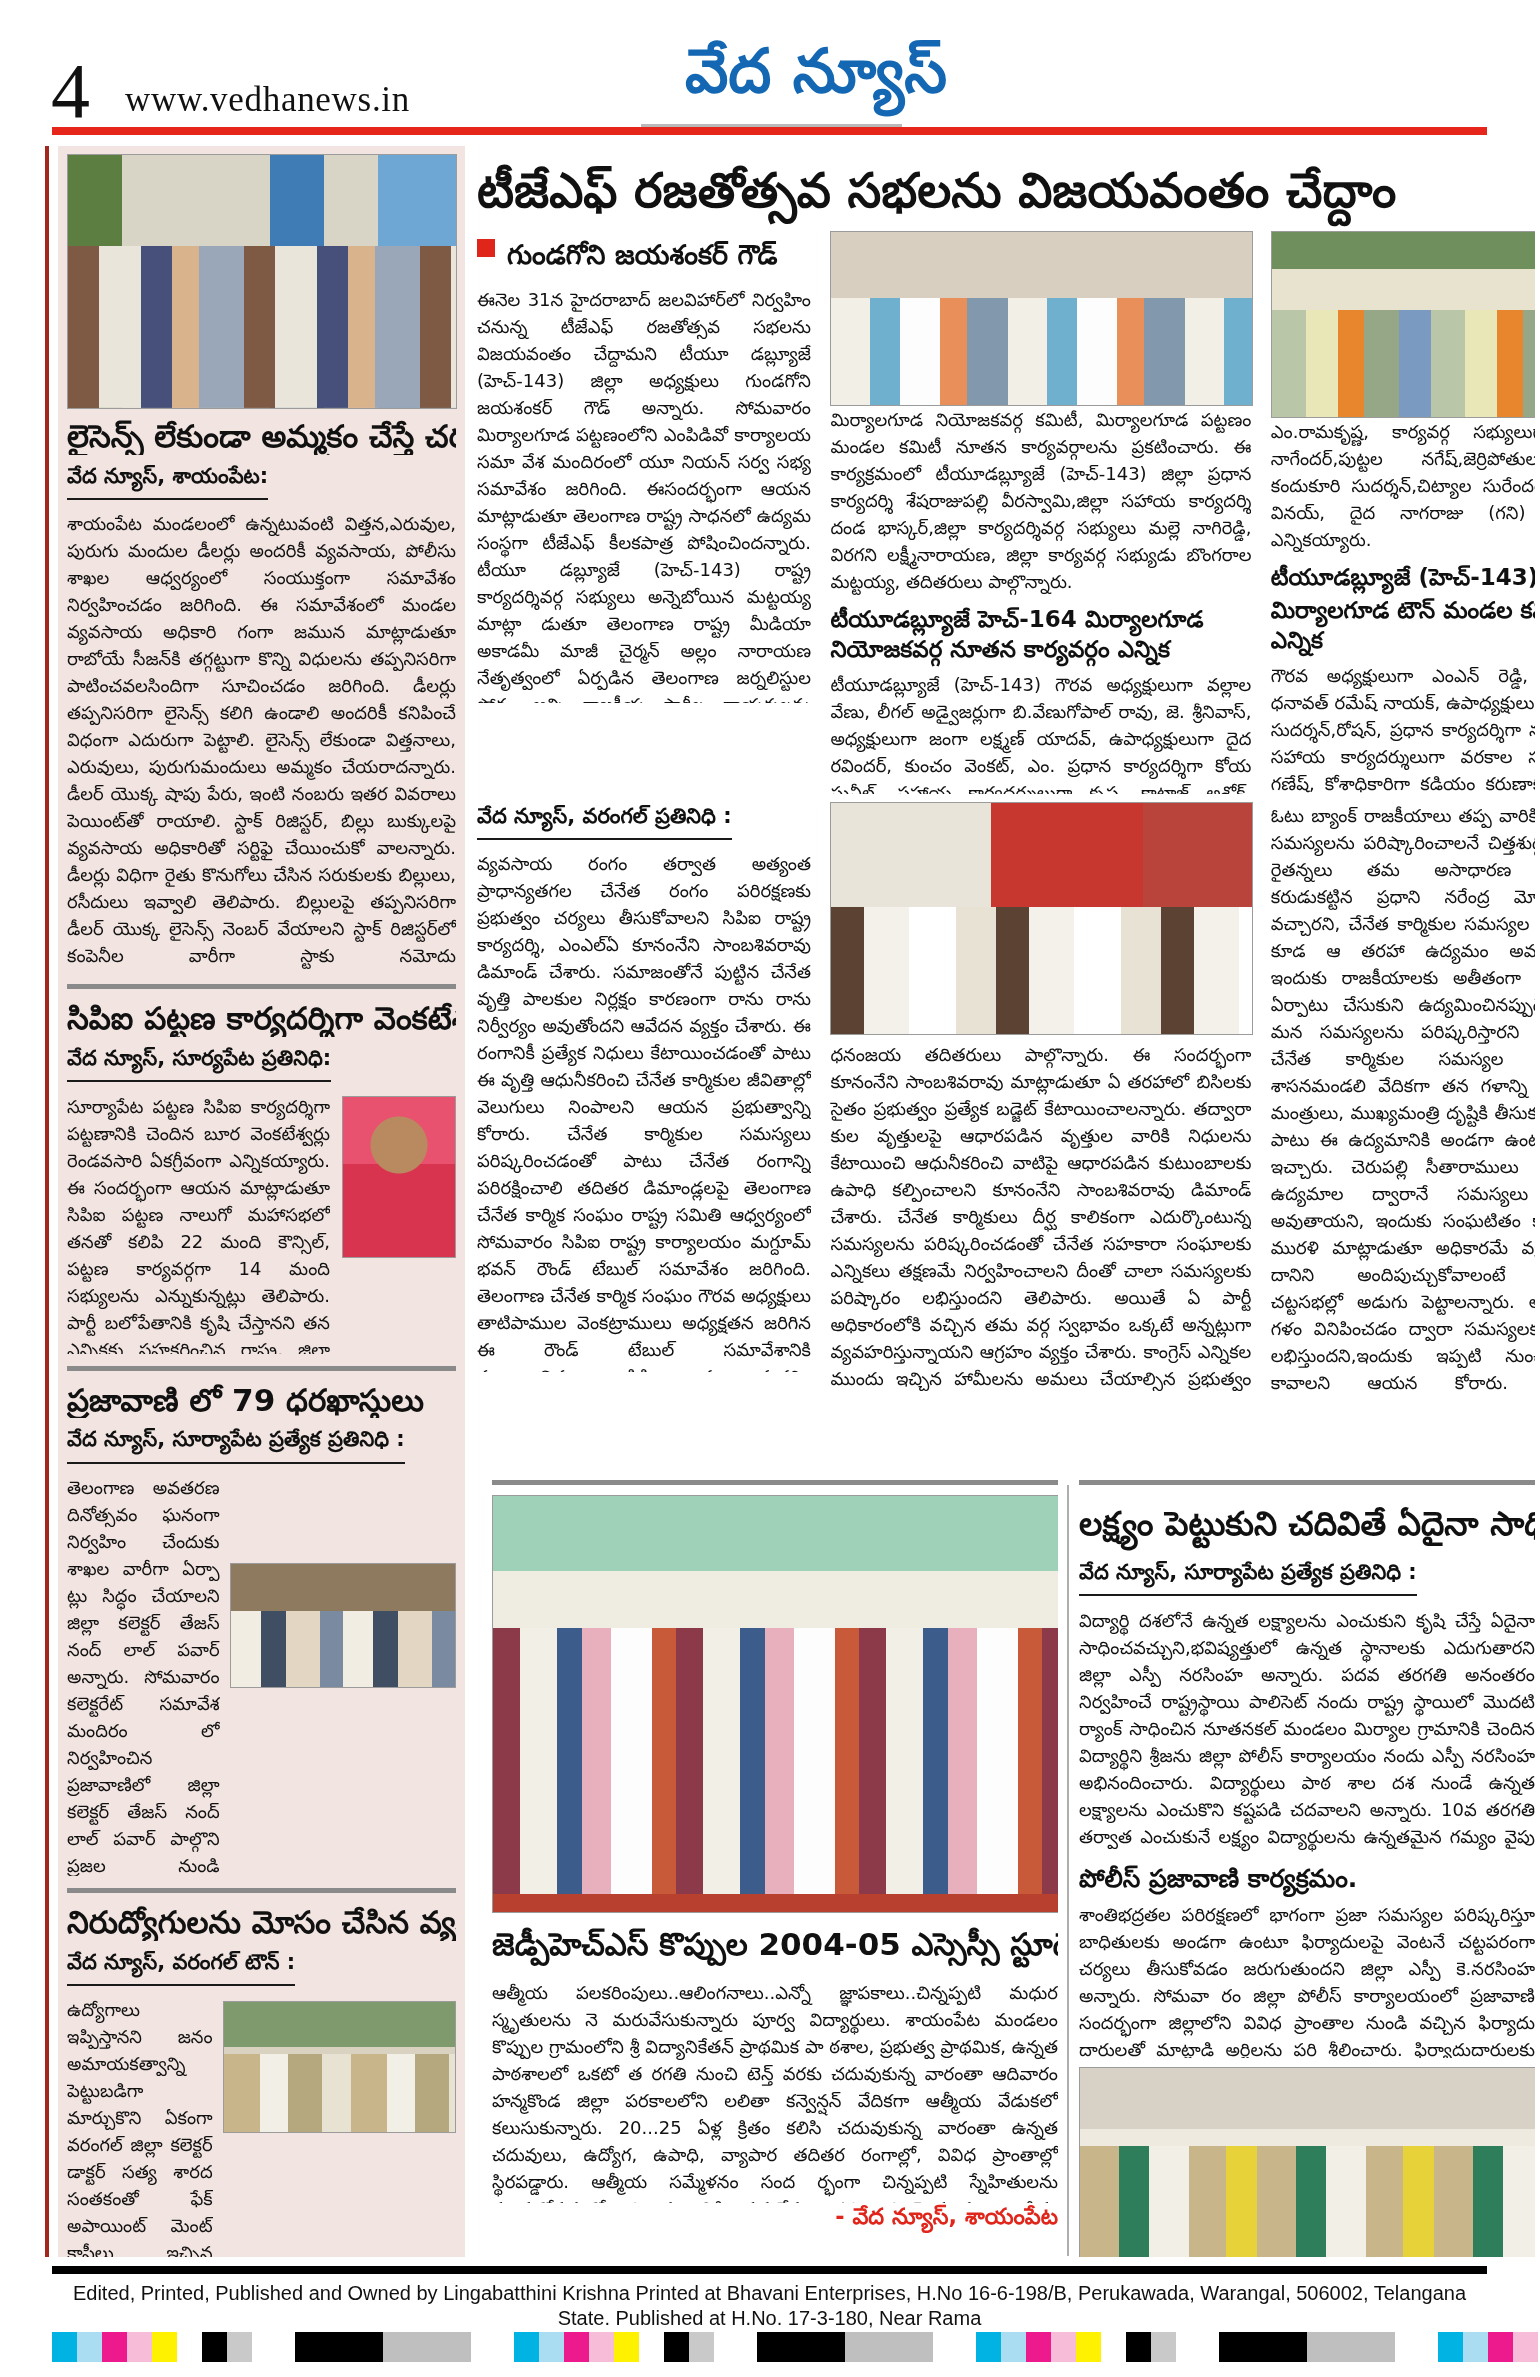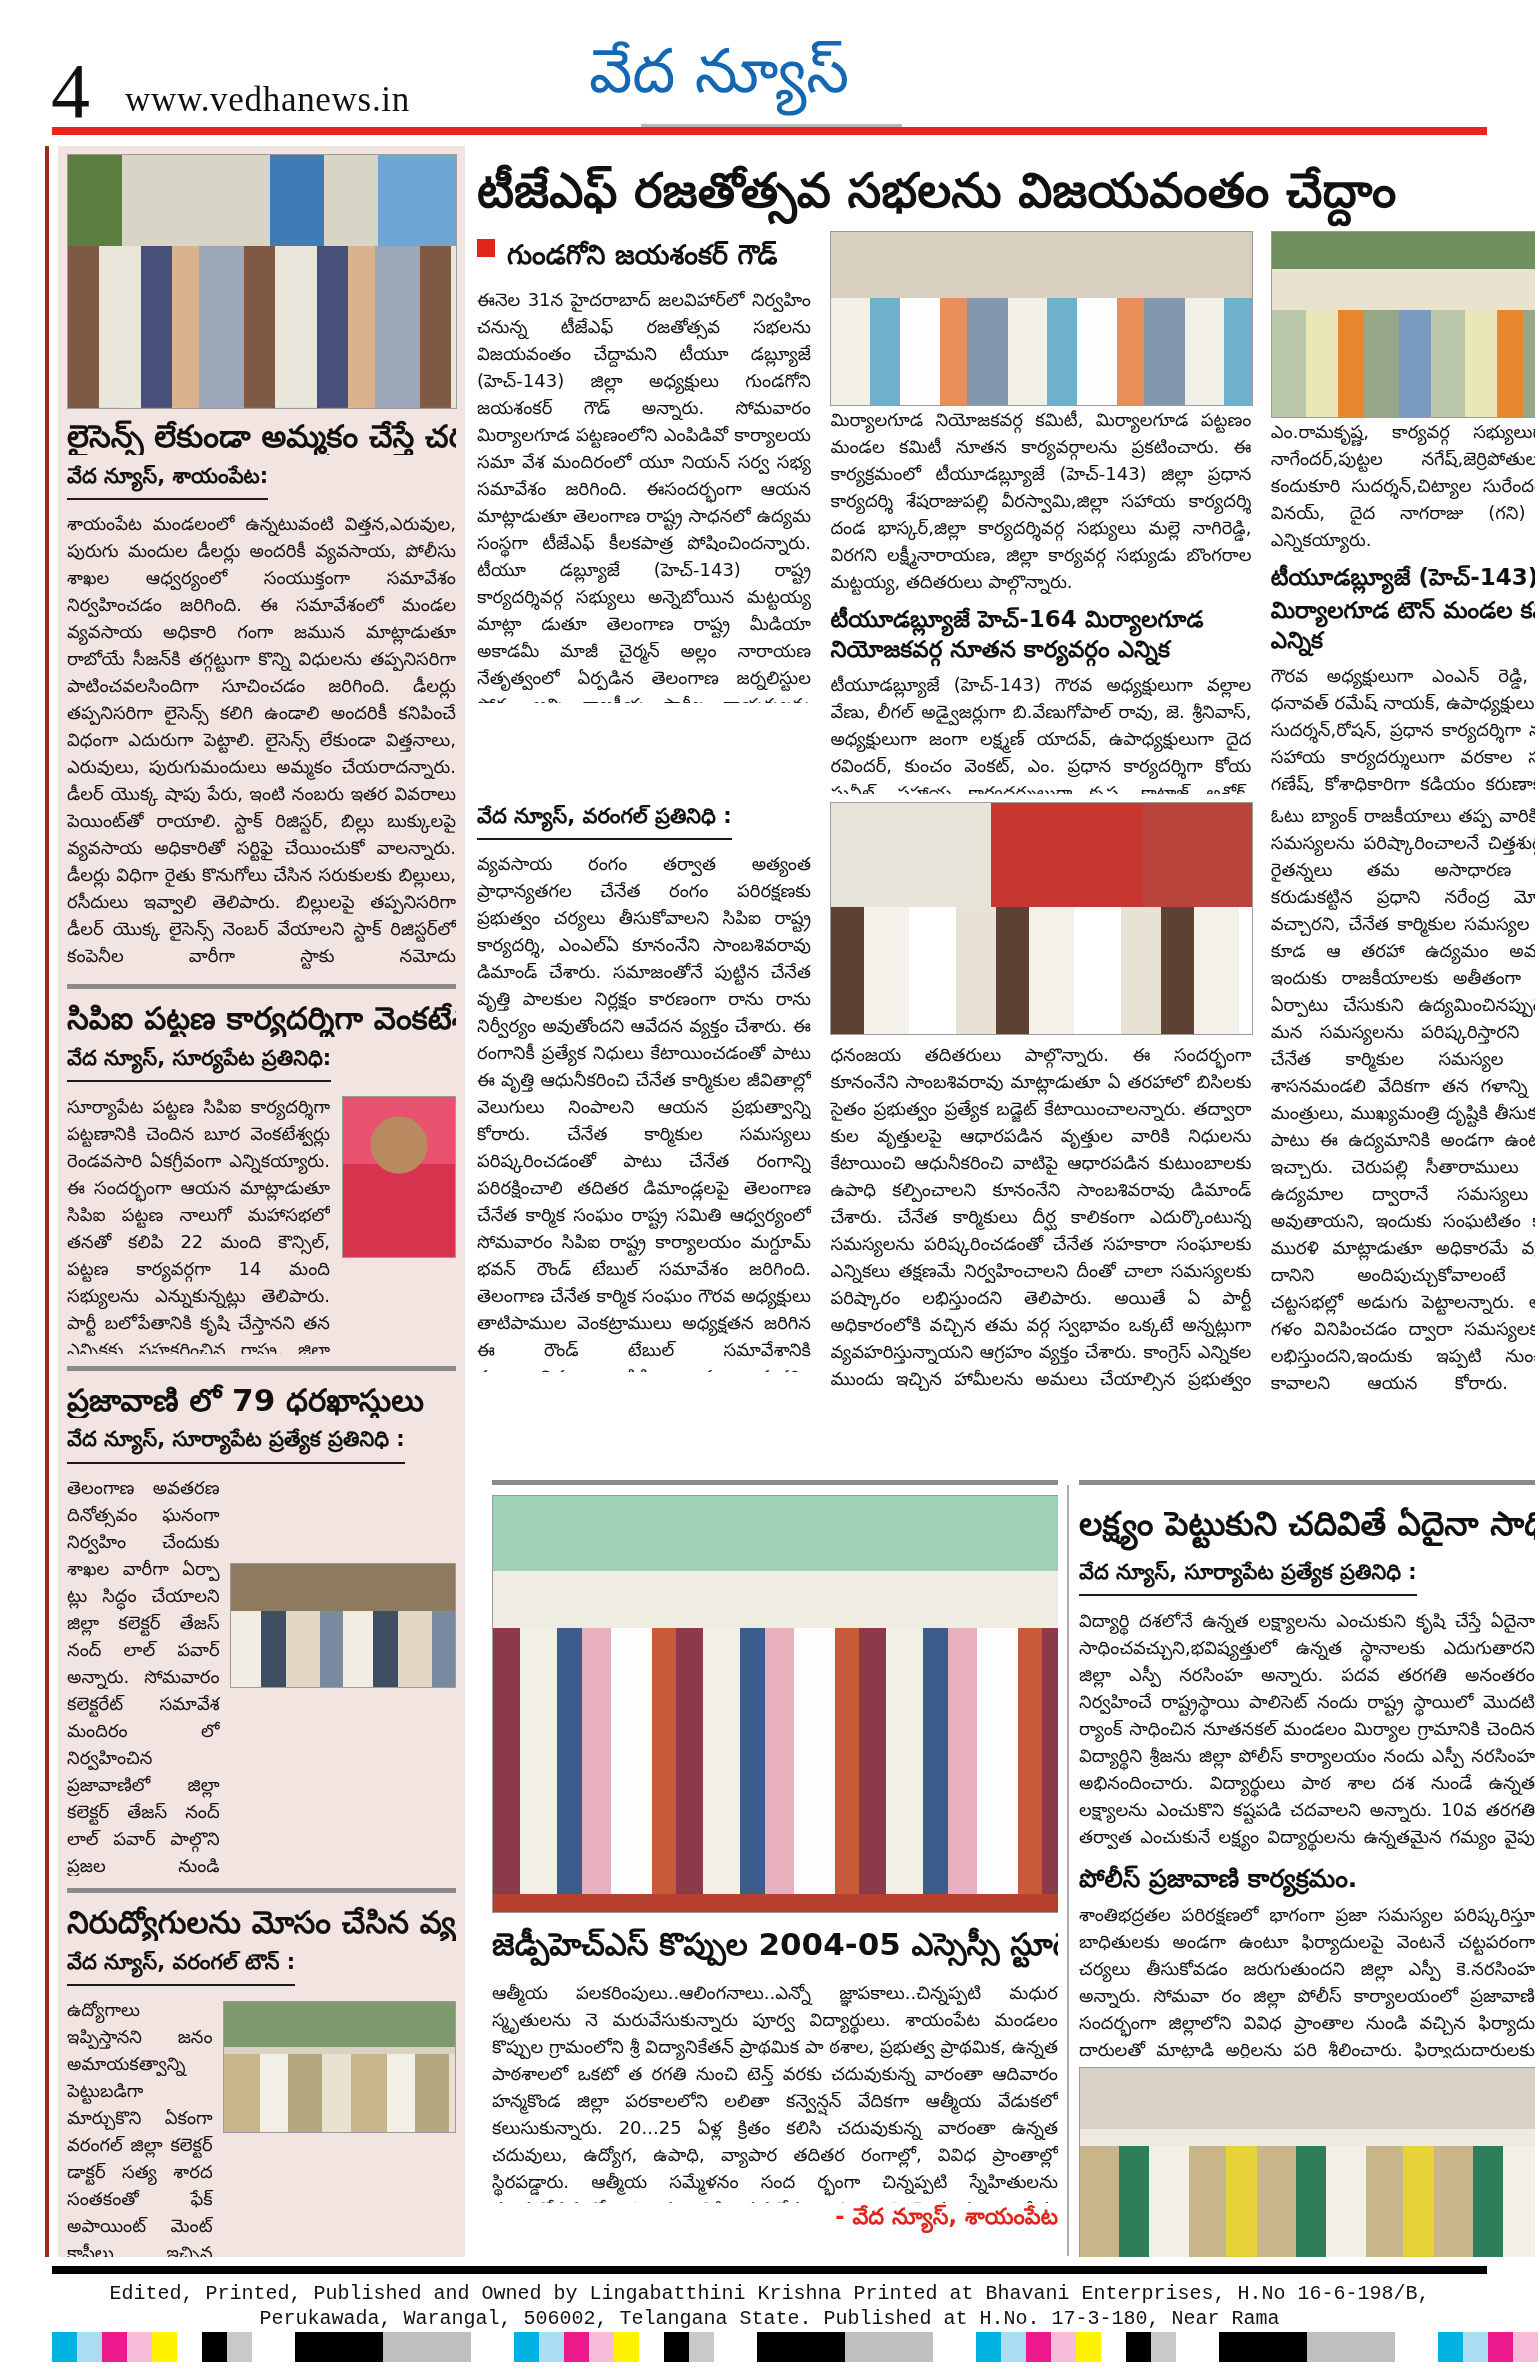--- a/index.html
+++ b/index.html
@@ -2,21 +2,21 @@
 <html style="font-size:12px"><head>
 <meta charset="utf-8">
 <style>
   html,body{margin:0;padding:0;background:#e9e9e9;}
   #page{position:relative;width:1541px;height:2377px;background:#ffffff;overflow:hidden;
         font-family:"DejaVu Sans",sans-serif;color:#111;}
   .abs{position:absolute;}
   
   #pagenum{left:51px;top:52px;font-family:"Liberation Serif",serif;font-size:78px;font-weight:400;line-height:1;}
   #site{left:125px;top:80px;font-family:"Liberation Serif",serif;font-size:35px;letter-spacing:0.7px;}
-  #masthead{left:589px;top:39px;width:358px;text-align:left;color:#1467b3;font-size:61px;font-weight:400;z-index:3;line-height:1.05;}
+  #masthead{left:589px;top:39px;width:358px;text-align:right;color:#1467b3;font-size:61px;font-weight:700;z-index:3;line-height:1.05;}
   #masthead-shadow{left:641px;top:124px;width:261px;height:9.7px;background:#b9b9b9;z-index:1;}
   #date{left:1110px;top:82px;width:376px;text-align:right;font-size:34px;font-weight:800;}
   #red-rule{left:52px;top:127px;width:1435px;height:7.5px;background:#e6261b;z-index:2;}
   
   #left-red-line{left:45px;top:146px;width:3.7px;height:2111px;background:#a3271c;}
   
   #leftcol{left:58px;top:146px;width:407px;height:2111px;background:#f2e5e1;overflow:hidden;box-sizing:border-box;padding:7.5px 9px;}
   .lc-head{font-size:31px;font-weight:800;line-height:1.15;margin:10.4px 0 7.5px 0;white-space:nowrap;overflow:hidden;}
   .byline{display:inline-block;font-size:21px;font-weight:700;border-bottom:2.2px solid #1a1a1a;padding-bottom:5.2px;margin:1.5px 0 10.4px 0;}
   .body-text{font-size:18px;line-height:1.5;text-align:justify;overflow:hidden;}
@@ -72,21 +72,21 @@
   
   #divider-mid{left:492px;top:1480px;width:566px;height:5.2px;background:#8a8a8a;}
   #vrule-bottom{left:1067px;top:1485px;width:2.2px;height:771px;background:#aeaeae;}
   #divider-right{left:1079px;top:1480px;width:456px;height:5.2px;background:#8a8a8a;}
   #getogether{left:492px;top:1495px;width:566px;height:762px;overflow:hidden;}
   .mid-subhead{font-size:31px;font-weight:800;margin:13.4px 0 9px 0;white-space:nowrap;overflow:hidden;}
   #goal{left:1079px;top:1495px;width:456px;height:762px;overflow:hidden;}
   .goal-head{font-size:33px;font-weight:800;white-space:nowrap;overflow:hidden;margin:9px 0 7.5px 0;}
   
   #footer-rule{left:52px;top:2266px;width:1435px;height:7.5px;background:#000;}
-  .footer-line{left:52px;width:1435px;text-align:center;font-family:Liberation Mono, monospace;font-size:20px;line-height:1.25;}
+  .footer-line{left:52px;width:1435px;text-align:center;font-family:Liberation Sans, sans-serif;font-size:20px;line-height:1.25;}
   #footer-line1{top:2281px;}
   #footer-line2{top:2306px;}
   #color-bars{left:52px;top:2331px;width:1435px;height:31px;display:flex;align-items:center;}
   .bar{height:30px;flex:0 0 auto;}
 </style>
 </head>
 <body>
 
 <div id="page">
 

